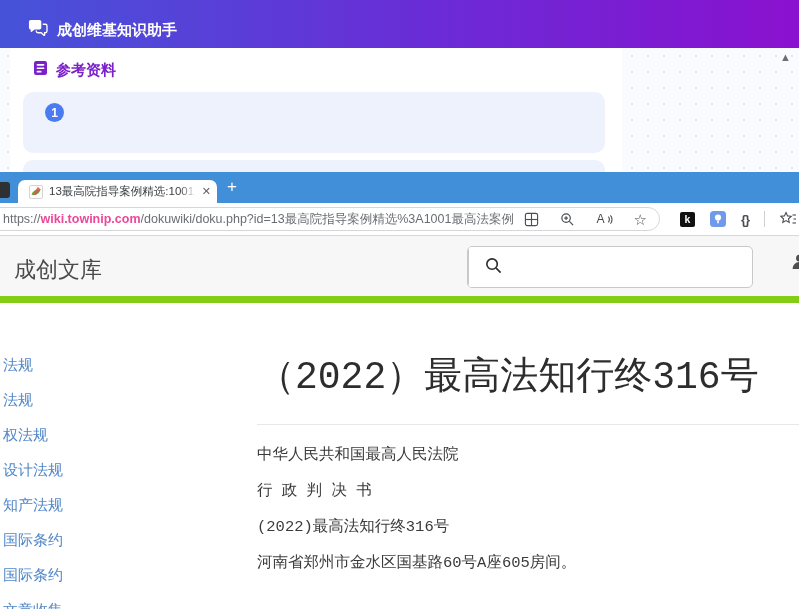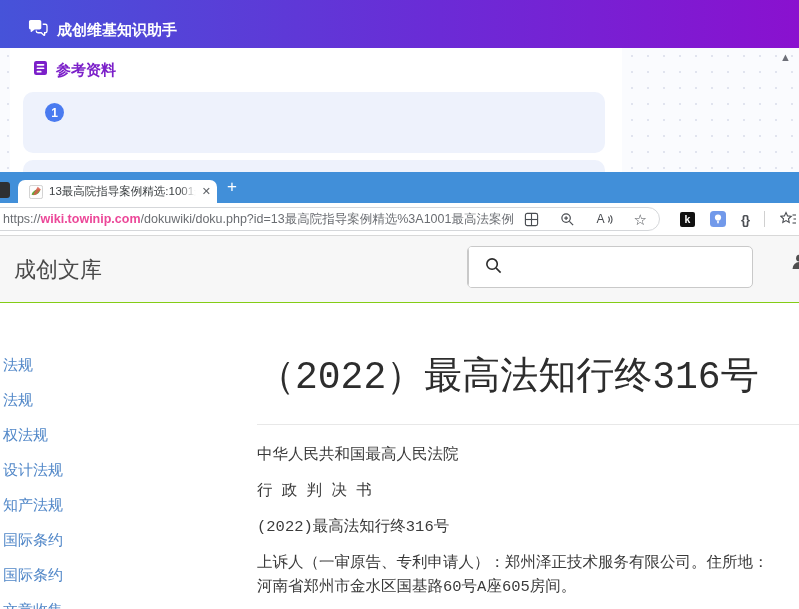--- a/index.html
+++ b/index.html
@@ -51,21 +51,21 @@
   .fav-star{font-size:15px;color:#4a4d52;line-height:1;}
   .ext-icons{position:absolute;right:2px;top:0;height:32px;display:flex;align-items:center;gap:15px;}
   .ext-k{width:15px;height:15px;background:#111;color:#fff;font-size:10.5px;font-weight:700;
     display:flex;align-items:center;justify-content:center;border-radius:2px;cursor:pointer;}
   .ext-braces{font-size:13px;color:#4a4d52;font-weight:600;letter-spacing:-1px;cursor:pointer;}
   .sep{width:1px;height:16px;background:#d0d0d0;}
   .ext-icons .svgbtn{cursor:pointer;display:flex;align-items:center;}
 
   
   .page{position:absolute;top:64px;left:0;width:799px;bottom:0;background:#fff;}
-  .page-header{position:relative;height:67px;background:#f7f7f7;border-bottom:1px solid #84cc16;box-sizing:border-box;}
+  .page-header{position:relative;height:67px;background:#f7f7f7;border-bottom:7px solid #84cc16;box-sizing:border-box;}
   .site-title{position:absolute;left:14px;top:19px;font-size:22px;color:#4a4a4a;}
   .search-box{position:absolute;left:467px;top:10px;width:286px;height:42px;background:#fff;
     border:1px solid #c9c9c9;border-radius:5px;display:flex;box-sizing:border-box;overflow:hidden;}
   .search-input{flex:1;min-width:0;border:none;outline:none;padding:0 12px;font-size:15px;background:transparent;
     font-family:inherit;color:#333;}
   .search-input::placeholder{color:#9a9a9a;}
   .search-btn{width:49px;border:none;border-left:1px solid #c9c9c9;background:#fff;display:flex;
     align-items:center;justify-content:center;cursor:pointer;padding:0;}
   .user-icon{position:absolute;left:791px;top:17px;cursor:pointer;}
 
@@ -221,21 +221,20 @@
           <li>文章收集</li>
         </ul>
 
         <div class="main-col">
           <h1>（2022）最高法知行终316号</h1>
           <hr class="title-divider">
           <div class="article-body">
             <p>中华人民共和国最高人民法院</p>
             <p>行 政 判 决 书</p>
             <p>(2022)最高法知行终316号</p>
-            <p class="tight">上诉人（一审原告、专利申请人）：郑州泽正技术服务有限公司。住所地：</p>
             <p>河南省郑州市金水区国基路60号A座605房间。</p>
           </div>
         </div>
       </div>
     </div>
   </section>
 
 </div>
 
 </body></html>

